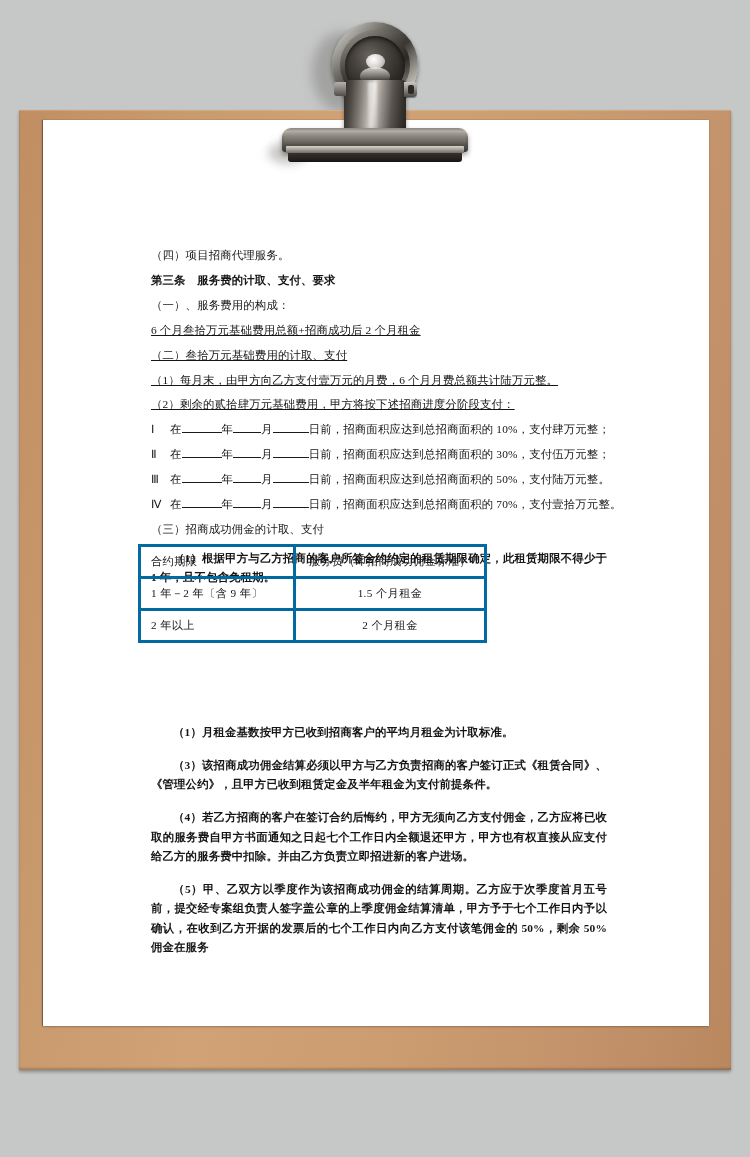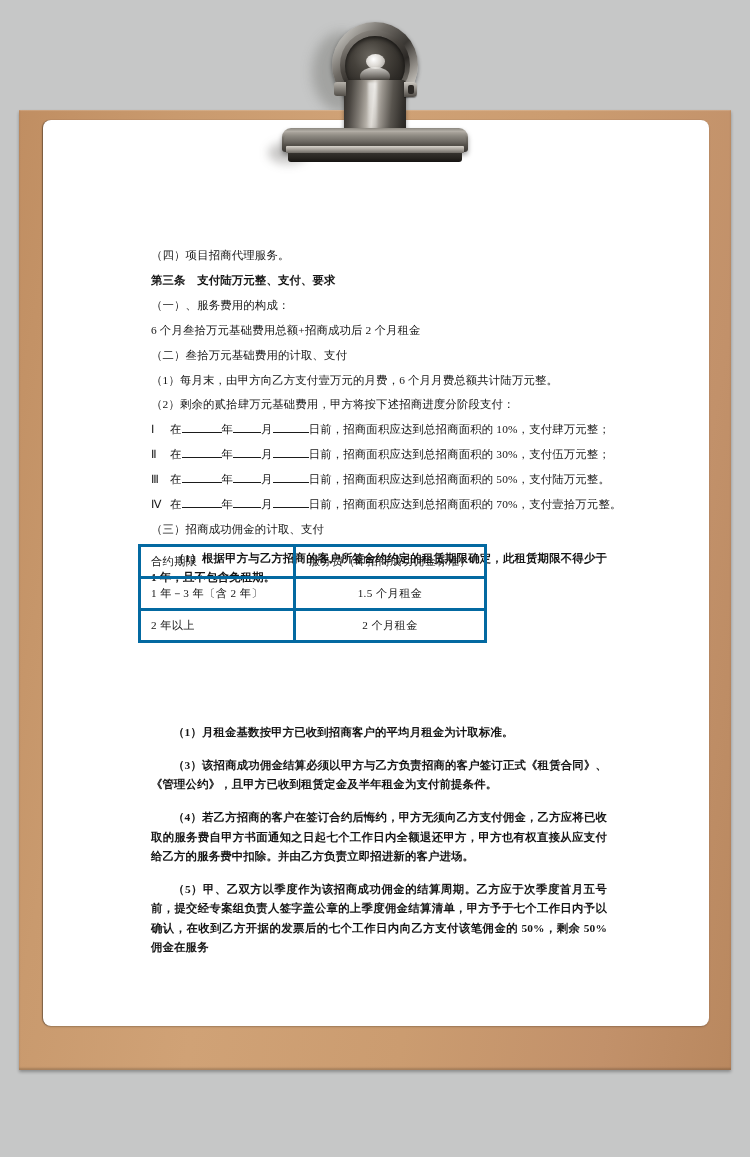--- a/index.html
+++ b/index.html
@@ -34,21 +34,20 @@
 
   
   #paper {
     position: absolute;
     left: 24px;
     top: 10px;
     width: 666px;
     height: 906px;
     background: #ffffff;
     box-shadow: -1px 0 1px rgba(0,0,0,0.35), 0 1px 2px rgba(0,0,0,0.20);
-    border-radius: 8px;
   }
 
   
   #doc {
     position: absolute;
     left: 0; top: 0;
     width: 666px;
     height: 906px;
     padding: 0;
     color: #1b1b1b;
@@ -68,21 +67,21 @@
     font-size: 11.4px;
     line-height: 1.0;
     white-space: nowrap;
     color: #151515;
     letter-spacing: 0.15px;
   }
   .blk { margin-bottom: 13.5px; }
   .blk:last-child { margin-bottom: 0; }
 
   .ind1 { padding-left: 22px; }      
-  .ind0 { padding-left: 0px; }
+  .ind0 { padding-left: 0px; text-decoration: underline; }
   .ind-rn { padding-left: 18px; }    
   .bold { font-weight: bold; letter-spacing: 0.6px; }
 
   .wrapblk {
     white-space: normal;
     line-height: 1.70;
     text-align: justify;
     font-size: 11.4px;
     letter-spacing: 0.15px;
     color: #151515;
@@ -274,21 +273,21 @@
   <div id="paper">
     <div id="doc">
 
       <div class="txt-area">
 
         <div class="blk">
           <p class="line ind1">（四）项目招商代理服务。</p>
         </div>
 
         <div class="blk">
-          <p class="line ind1 bold">第三条　支付陆万元整、支付、要求</p>
+          <p class="line ind1 bold">第三条　服务费的计取、支付、要求</p>
         </div>
 
         <div class="blk">
           <p class="line ind1">（一）、服务费用的构成：</p>
         </div>
 
         <div class="blk">
           <p class="line ind0">6 个月叁拾万元基础费用总额+招商成功后 2 个月租金</p>
         </div>
 
@@ -335,21 +334,21 @@
 
       </div>
 
       <table id="fee-table">
         <tbody>
             <tr class="hdr">
           <td class="c1 hdr">合约期限</td>
           <td class="c2 hdr">服务费（即招商成功佣金标准）</td>
         </tr>
         <tr>
-          <td class="c1">1 年－3 年〔含 2 年〕</td>
+          <td class="c1">1 年－2 年〔含 9 年〕</td>
           <td class="c2">1.5 个月租金</td>
         </tr>
         <tr>
           <td class="c1">2 年以上</td>
           <td class="c2">2 个月租金</td>
         </tr>
       </tbody>
         </table>
 
     </div>

